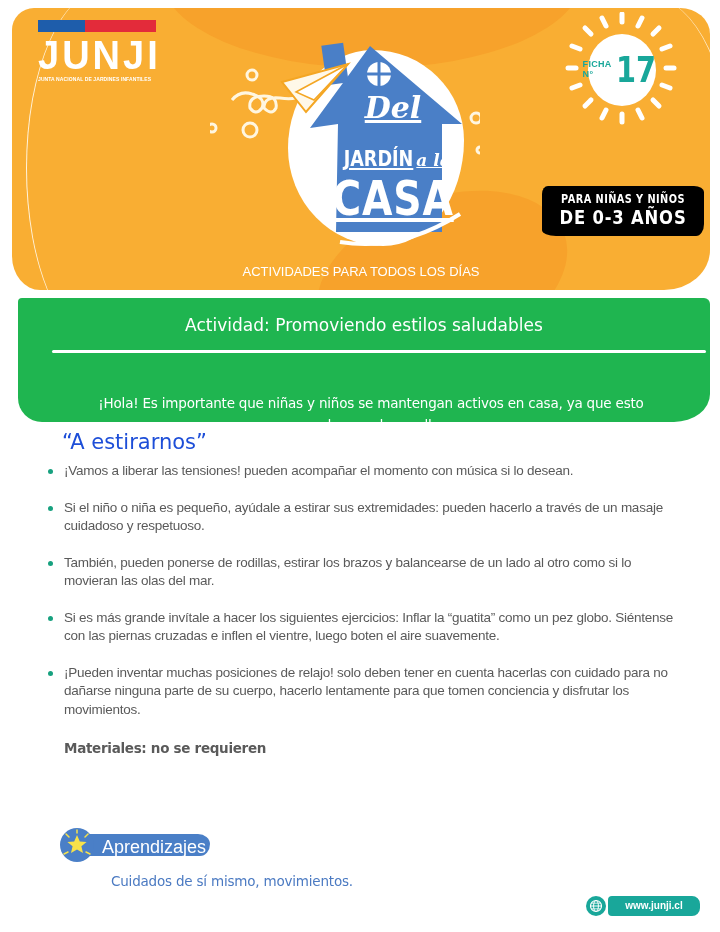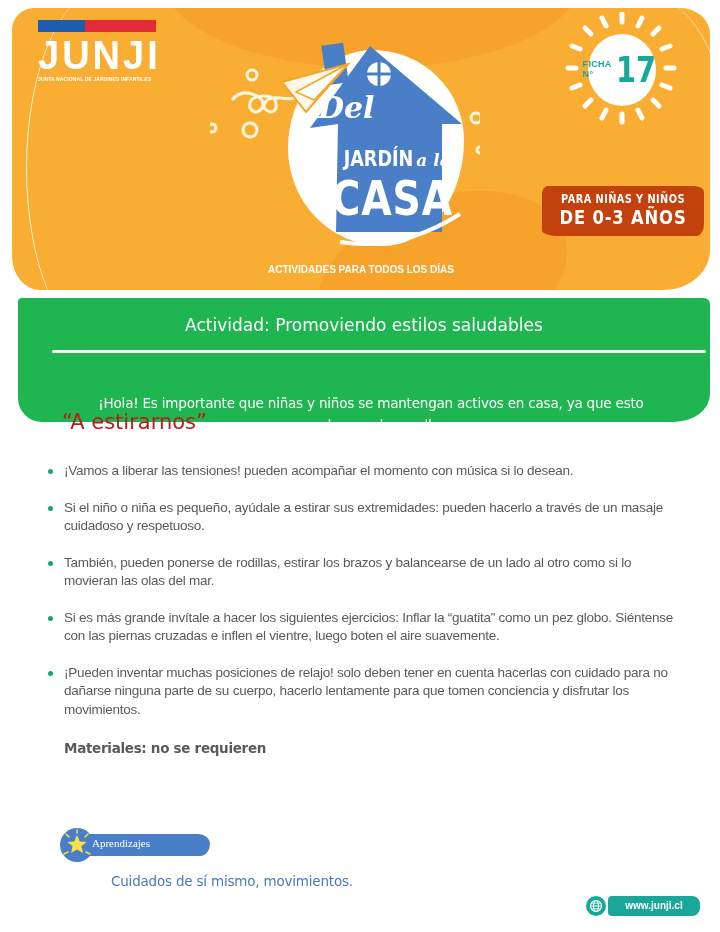--- a/index.html
+++ b/index.html
@@ -45,50 +45,50 @@
     color: #ffffff; font-size: 5px; letter-spacing: 0.1px; margin-top: 2px; white-space: nowrap;
   }
 
   
   .house-wrap { position: absolute; left: 210px; top: 20px; width: 270px; height: 230px; }
   .house-circle {
     position: absolute; left: 78px; top: 30px; width: 176px; height: 196px;
     background: #ffffff; border-radius: 48% 52% 46% 54% / 50% 46% 54% 50%;
   }
   .house-svg { position: absolute; left: 0; top: 0; }
-  .house-text { position: absolute; left: 108px; top: 72px; width: 150px; color: #ffffff; font-weight: bold; }
+  .house-text { position: absolute; left: 108px; top: 72px; width: 150px; text-align: center; color: #ffffff; font-weight: bold; text-decoration: underline; }
   .house-text .del { font-family: "DejaVu Serif", serif; font-size: 30px; font-style: italic; line-height: 32px; }
   .house-text .jardin-row { display: flex; align-items: baseline; justify-content: center; line-height: 28px; }
   .house-text .jardin { font-family: "DejaVu Sans", sans-serif; font-size: 22px; letter-spacing: 0px; transform: scaleX(0.8); }
   .house-text .ala { font-family: "DejaVu Serif", serif; font-style: italic; font-size: 17px; margin-left: -6px; margin-top: 22px; }
   .house-text .casa { font-family: "DejaVu Sans", sans-serif; font-size: 48px; line-height: 48px; letter-spacing: 1px; transform: scaleX(0.82); }
 
   
   .sun { position: absolute; left: 562px; top: 12px; width: 120px; height: 120px; }
   .sun-circle {
     position: absolute; left: 26px; top: 22px; width: 68px; height: 72px;
     background: #ffffff; border-radius: 50%;
     display: flex; flex-direction: row; align-items: center; justify-content: center;
   }
   .sun-circle .ficha { color: #19a79a; font-size: 9px; font-weight: bold; letter-spacing: 0.3px; margin-top: -2px; }
   .sun-circle .num { color: #19a79a; font-size: 36px; font-weight: bold; line-height: 36px; font-family: "DejaVu Sans", sans-serif; transform: scaleX(0.8); }
 
   
   .age {
     position: absolute; left: 542px; top: 186px; width: 162px; height: 50px;
-    background: #c2410c;
+    background: #000000;
     border-radius: 6px 10px 8px 14px / 8px 6px 12px 6px;
     color: #ffffff; text-align: center; font-weight: bold;
   }
   .age .l1 { font-size: 11.5px; margin-top: 6px; letter-spacing: 0.5px; font-family: "DejaVu Sans", sans-serif; transform: scaleX(0.85); }
   .age .l2 { font-size: 20px; line-height: 22px; letter-spacing: 1px; font-family: "DejaVu Sans", sans-serif; transform: scaleX(0.82); }
 
   .tagline {
     position: absolute; left: 0; top: 256px; width: 698px; text-align: center;
-    color: #ffffff; font-weight: bold; font-size: 10px; letter-spacing: 0px;
+    color: #ffffff; font-weight: normal; font-size: 13px; letter-spacing: 0px;
   }
 
   
   .green {
     position: absolute; left: 18px; top: 298px; width: 692px; height: 124px;
     background: #1fb550;
     border-radius: 4px 6px 36px 24px / 4px 6px 28px 24px;
   }
   .green .title {
     position: absolute; left: 0; top: 16px; width: 100%; text-align: center;
@@ -100,22 +100,22 @@
     background: #ffffff; border-radius: 2px;
   }
   .green .intro {
     position: absolute; left: 60px; top: 70px; width: 586px; text-align: center;
     color: #ffffff; font-size: 13.5px; line-height: 22px;
     font-family: "DejaVu Sans", sans-serif; letter-spacing: -0.2px; margin-top: 24px;
   }
 
   
   .section-title {
-    position: absolute; left: 62px; top: 410px;
-    color: #b91c1c; font-size: 21px; font-family: "DejaVu Sans", sans-serif;
+    position: absolute; left: 62px; top: 430px;
+    color: #1d4ed8; font-size: 21px; font-family: "DejaVu Sans", sans-serif;
   }
   .list { position: absolute; left: 46px; top: 462px; width: 630px; list-style: none; }
   .list li {
     position: relative; padding-left: 18px; margin-bottom: 18px;
     font-size: 13.5px; line-height: 18.5px; color: #5a5a5a;
     font-family: "Liberation Sans Narrow", "Liberation Sans", sans-serif; letter-spacing: -0.25px;
   }
   .list li .bullet {
     position: absolute; left: 2px; top: 7px; width: 5px; height: 5px;
     background: #17a17f; border-radius: 50%;
@@ -130,22 +130,22 @@
   .aprend { position: absolute; left: 60px; top: 828px; width: 152px; height: 34px; }
   .aprend .brush {
     position: absolute; left: 16px; top: 6px; width: 134px; height: 22px;
     background: #4a7fc7; border-radius: 4px 12px 10px 4px / 6px 10px 12px 6px;
   }
   .aprend .circle {
     position: absolute; left: 0; top: 0; width: 34px; height: 34px;
     background: #4a7fc7; border-radius: 50%;
   }
   .aprend .label {
-    position: absolute; left: 32px; top: 9px; color: #ffffff; font-size: 11px;
-    font-family: Liberation Serif, serif;
+    position: absolute; left: 42px; top: 9px; color: #ffffff; font-size: 18px;
+    font-family: Liberation Sans, sans-serif;
   }
   .aprend-text {
     position: absolute; left: 63px; top: 873px;
     color: #4b7ac2; font-size: 13.5px; font-family: "DejaVu Sans", sans-serif; letter-spacing: -0.2px; margin-left: 48px;
   }
 
   
   .weblink { position: absolute; left: 586px; top: 896px; height: 22px; width: 124px; }
   .weblink .globe {
     position: absolute; left: 0; top: 0; width: 20px; height: 20px;

